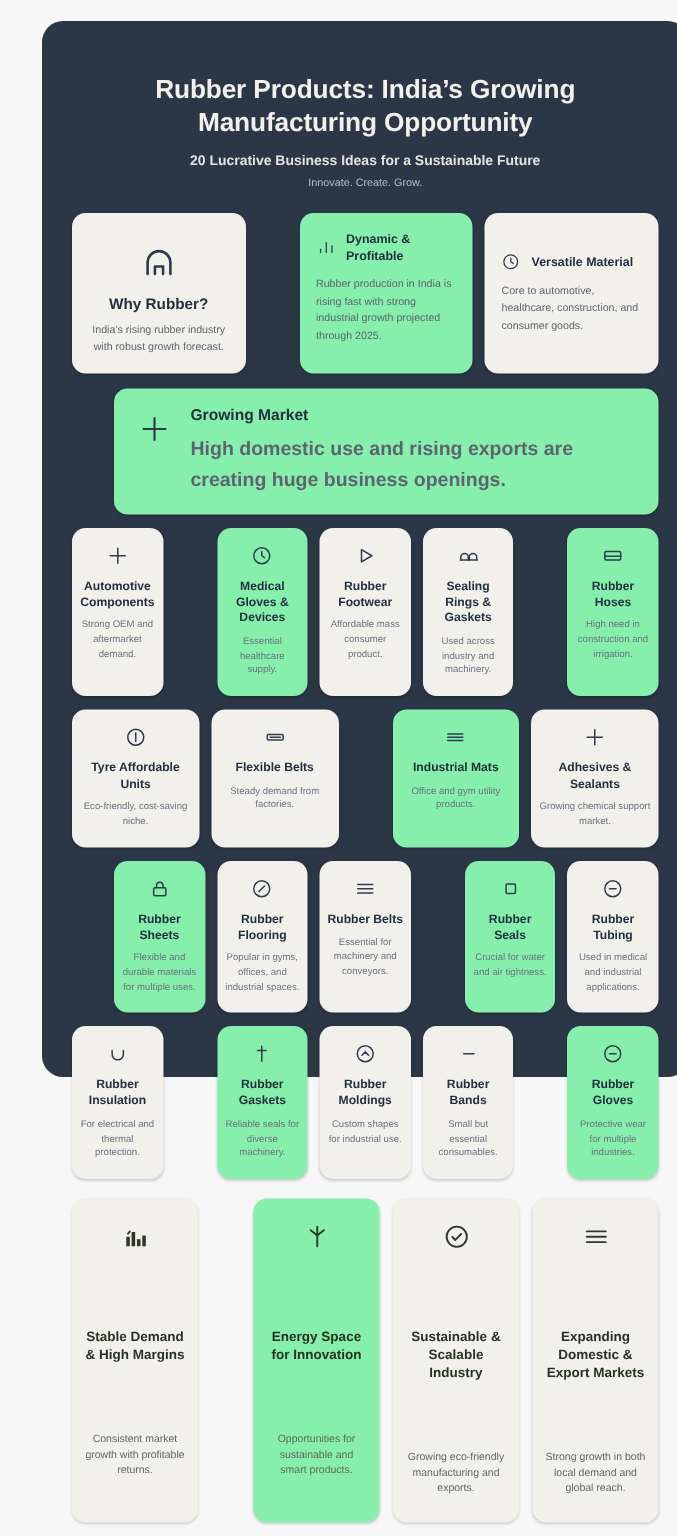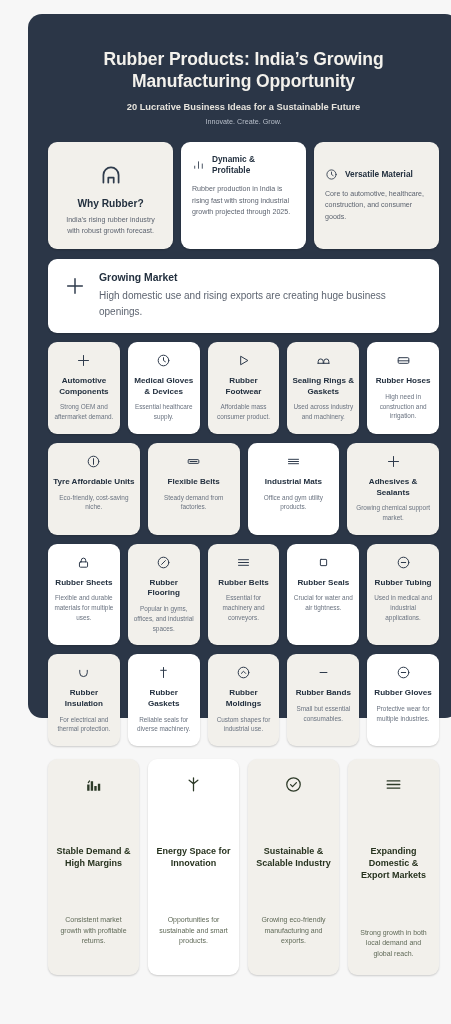--- a/index.html
+++ b/index.html
@@ -38,21 +38,21 @@
     font-size:7.2px;
     margin-top:5px;
   }
 
   
   .card {
     background:#f2f0eb;
     border-radius:9px;
     box-shadow:0 1px 2px rgba(0,0,0,.18);
   }
-  .card.alt { background:#ffffff; }
+  .card.alt { background:#86efac;margin-left:28px; }
 
   .ico { display:block; color:#2f3b4c; }
   .ico svg { display:block; }
 
   
   #top-row { display:flex; gap:8px; margin-top:4px; }
   #top-row .card { flex:1 1 0; padding:12px 11px; display:flex; flex-direction:column; }
 
   .why-card { align-items:center; text-align:center; justify-content:flex-start; }
   .why-card .ico { margin:8px 0 10px; }
@@ -69,21 +69,21 @@
   .vm-card .inline-head { margin-top:14px;align-items:center; }
   .vm-card .p { margin-top:8px; }
 
   
   #banner {
     display:flex; align-items:flex-start; gap:13px;
     padding:13px 16px; margin-top:10px;
   }
   #banner .ico { flex:0 0 auto; margin-top:3px; }
   #banner .h { font-size:10.4px; font-weight:bold; color:#23303f; }
-  #banner .p { font-size:10px; color:#5d6470; line-height:1.62; margin-top:5px; }
+  #banner .p { font-size:13px; color:#5d6470; line-height:1.62; margin-top:5px;font-weight:bold; }
 
   
   .prow { display:flex; gap:8px; margin-top:9px; }
   .pcard {
     flex:1 1 0; min-width:0;
     padding:11px 5px 12px;
     display:flex; flex-direction:column; align-items:center; text-align:center;
   }
   .pcard .ico { margin-bottom:8px; }
   .pcard .h {

